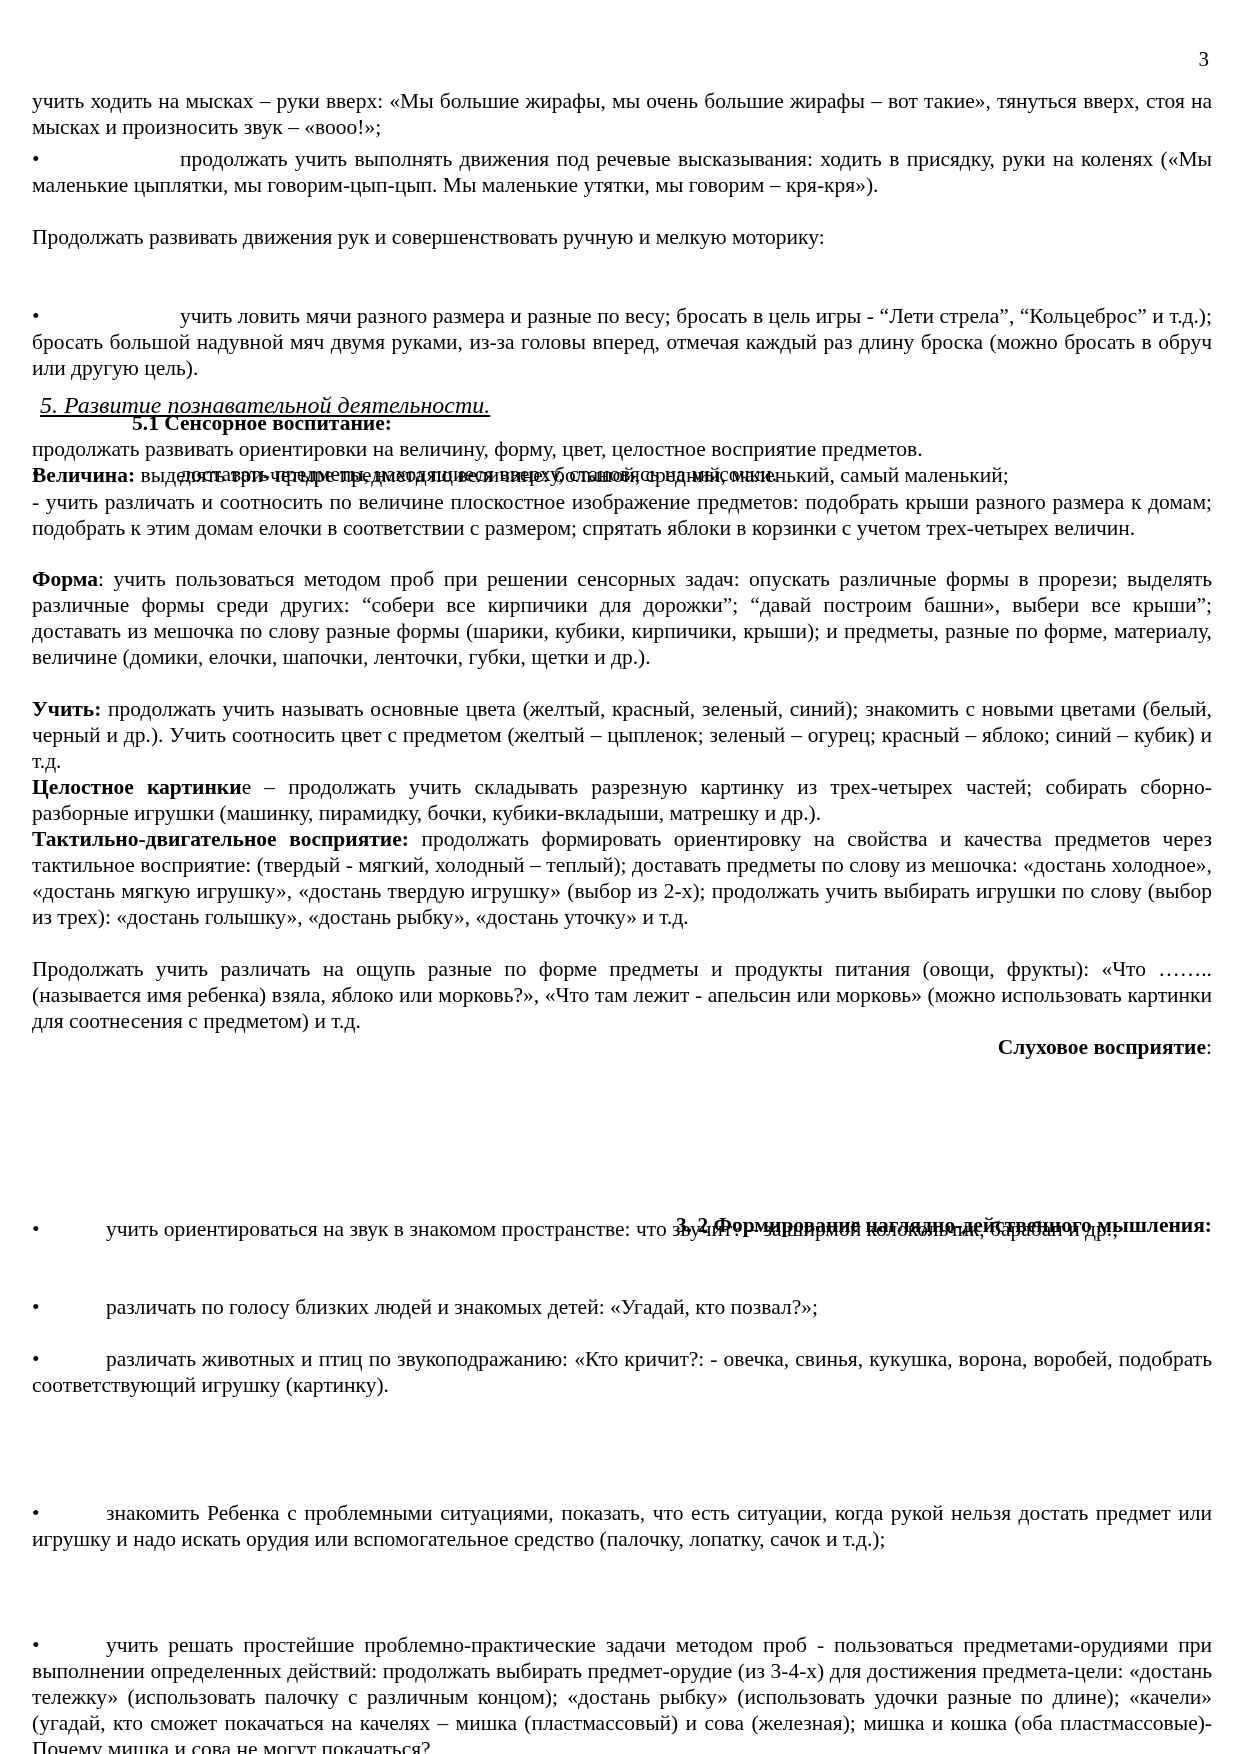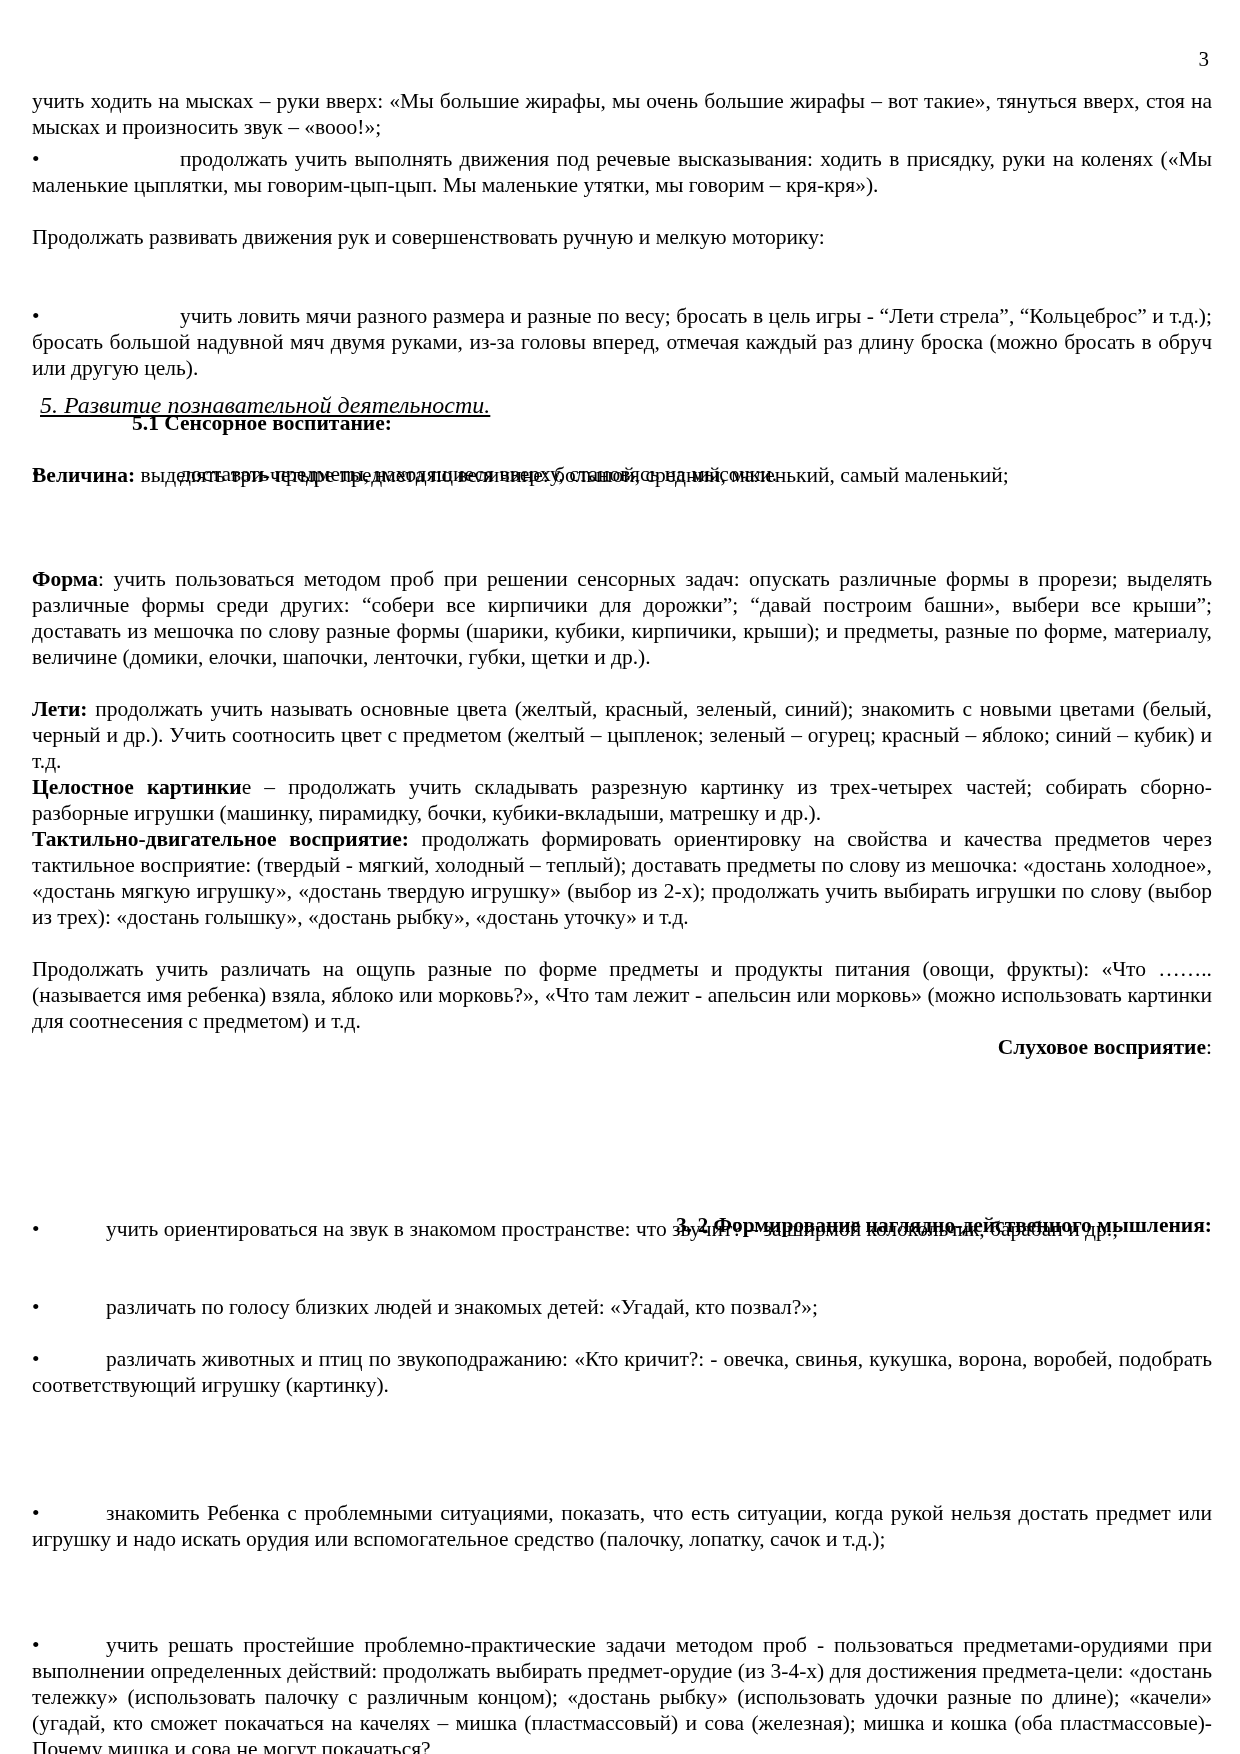--- a/index.html
+++ b/index.html
@@ -52,32 +52,38 @@
   </div>
 
   <div class="blk" style="top:384px;">
     <p class="h5">5. Развитие познавательной деятельности.</p>
   </div>
 
   <div class="blk" style="top:410px;">
     <p class="sub">5.1 Сенсорное воспитание:</p>
   </div>
 
+  <div class="blk" style="top:436px;">
+    <p class="p">продолжать развивать ориентировки на величину, форму, цвет, целостное восприятие предметов.</p>
+  </div>
 
   <div class="blk" style="top:462px;">
     <p class="p"><b>Величина:</b><span> выделять три-четыре предмета по величине: большой, средний, маленький, самый маленький;</span></p>
   </div>
 
+  <div class="blk" style="top:489px;">
+    <p class="p">- учить различать и соотносить по величине плоскостное изображение предметов:  подобрать крыши разного размера к домам; подобрать к этим домам елочки в соответствии с размером; спрятать  яблоки в корзинки с учетом  трех-четырех величин.</p>
+  </div>
 
   <div class="blk" style="top:566px;">
     <p class="p"><b>Форма</b><span>: учить пользоваться методом проб при решении сенсорных задач: опускать различные формы в прорези; выделять различные формы среди других:  “собери все кирпичики для дорожки”; “давай построим башни», выбери все крыши”; доставать из мешочка по слову разные формы (шарики, кубики, кирпичики, крыши);  и предметы, разные по форме, материалу, величине (домики, елочки, шапочки, ленточки, губки, щетки и др.).</span></p>
   </div>
 
   <div class="blk" style="top:696px;">
-    <p class="p"><b>Лети:</b><span> продолжать учить называть основные цвета (желтый, красный,  зеленый, синий); знакомить с новыми цветами (белый, черный и др.). Учить соотносить цвет с предметом (желтый – цыпленок; зеленый – огурец; красный – яблоко; синий – кубик) и т.д.</span></p>
+    <p class="p"><b>Учить:</b><span> продолжать учить называть основные цвета (желтый, красный,  зеленый, синий); знакомить с новыми цветами (белый, черный и др.). Учить соотносить цвет с предметом (желтый – цыпленок; зеленый – огурец; красный – яблоко; синий – кубик) и т.д.</span></p>
   </div>
 
   <div class="blk" style="top:774px;">
     <p class="p"><b>Целостное картинки</b><span>е – продолжать учить складывать разрезную картинку из трех-четырех частей; собирать сборно-разборные игрушки (машинку, пирамидку, бочки, кубики-вкладыши, матрешку и др.).</span></p>
   </div>
 
   <div class="blk" style="top:826px;">
     <p class="p"><b>Тактильно-двигательное восприятие:</b><span> продолжать формировать ориентировку на свойства и качества предметов через тактильное восприятие: (твердый - мягкий, холодный – теплый); доставать предметы по слову из мешочка: «достань холодное», «достань мягкую игрушку», «достань твердую игрушку» (выбор из 2-х); продолжать учить выбирать игрушки по слову (выбор из трех): «достань голышку», «достань рыбку», «достань уточку» и т.д.</span></p>
   </div>
 

